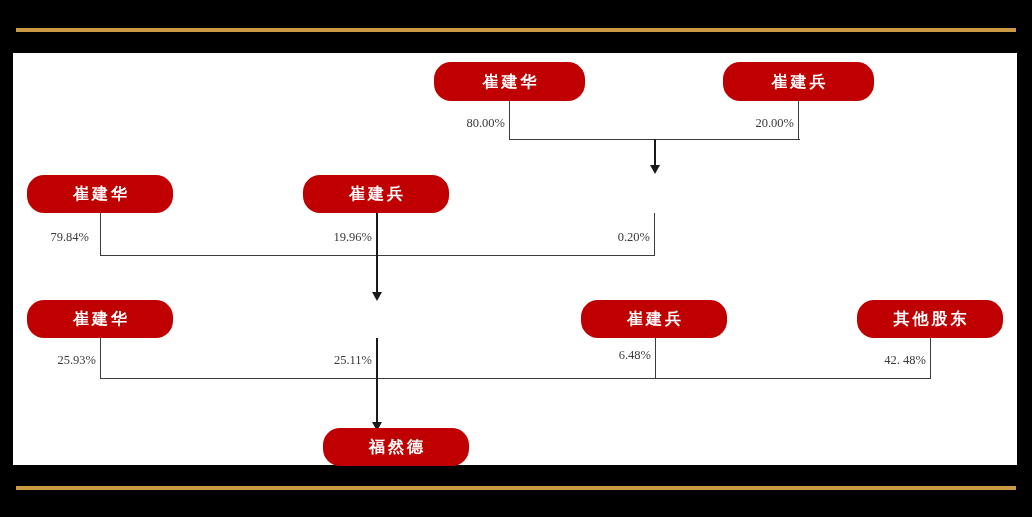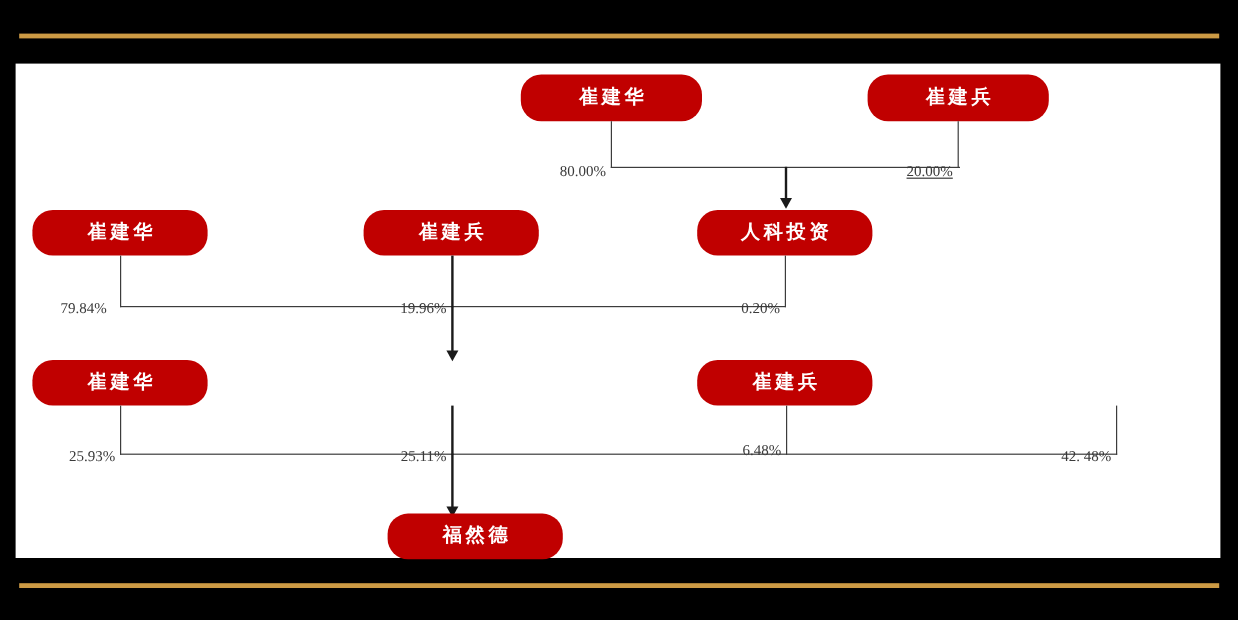--- a/index.html
+++ b/index.html
@@ -52,21 +52,20 @@
   }
 
   .pct {
     position: absolute;
     color: #3A3A3A;
     font-size: 12.5px;
     font-family: "Liberation Serif", "DejaVu Serif", serif;
     white-space: nowrap;
     text-align: right;
     line-height: 1;
-    margin-top: 20px;
   }
 
   .vline {
     position: absolute;
     width: 1.4px;
     background: #3C3C3C;
   }
   .hline {
     position: absolute;
     height: 1.4px;
@@ -96,39 +95,39 @@
     <div class="node" style="left:421px; top:9px; width:151px; height:39px;">崔建华</div>
     <div class="node" style="left:710px; top:9px; width:151px; height:39px;">崔建兵</div>
 
     <div class="vline" style="left:496px; top:48px; height:39px;"></div>
     <div class="vline" style="left:785px; top:48px; height:39px;"></div>
     <div class="hline" style="left:496px; top:86px; width:291px;"></div>
     <div class="vline thick" style="left:641px; top:86px; height:28px;"></div>
     <div class="arrowhead" style="left:637px; top:112px;"></div>
 
     <div class="pct" style="left:436px; top:64px; width:56px;">80.00%</div>
-    <div class="pct" style="left:725px; top:64px; width:56px;text-decoration:underline;">20.00%</div>
+    <div class="pct" style="left:725px; top:64px; width:56px;">20.00%</div>
 
     <div class="node" style="left:14px; top:122px; width:146px; height:38px;">崔建华</div>
     <div class="node" style="left:290px; top:122px; width:146px; height:38px;">崔建兵</div>
-    <div class="node" style="left:568px; top:122px; width:146px; height:38px;">人科投资</div>
 
     <div class="vline" style="left:87px; top:160px; height:43px;"></div>
     <div class="vline thick" style="left:363px; top:160px; height:43px;"></div>
     <div class="vline" style="left:641px; top:160px; height:43px;"></div>
     <div class="hline" style="left:87px; top:202px; width:555px;"></div>
     <div class="vline thick" style="left:363px; top:202px; height:39px;"></div>
     <div class="arrowhead" style="left:359px; top:239px;"></div>
 
     <div class="pct" style="left:20px; top:178px; width:56px;">79.84%</div>
     <div class="pct" style="left:303px; top:178px; width:56px;">19.96%</div>
     <div class="pct" style="left:581px; top:178px; width:56px;">0.20%</div>
 
     <div class="node" style="left:14px; top:247px; width:146px; height:38px;">崔建华</div>
     <div class="node" style="left:568px; top:247px; width:146px; height:38px;">崔建兵</div>
+    <div class="node" style="left:844px; top:247px; width:146px; height:38px;">其他股东</div>
 
     <div class="vline" style="left:87px; top:285px; height:41px;"></div>
     <div class="vline thick" style="left:363px; top:285px; height:41px;"></div>
     <div class="vline" style="left:642px; top:285px; height:41px;"></div>
     <div class="vline" style="left:917px; top:285px; height:41px;"></div>
     <div class="hline" style="left:87px; top:325px; width:831px;"></div>
     <div class="vline thick" style="left:363px; top:325px; height:46px;"></div>
     <div class="arrowhead" style="left:359px; top:369px;"></div>
 
     <div class="pct" style="left:27px; top:301px; width:56px;">25.93%</div>

